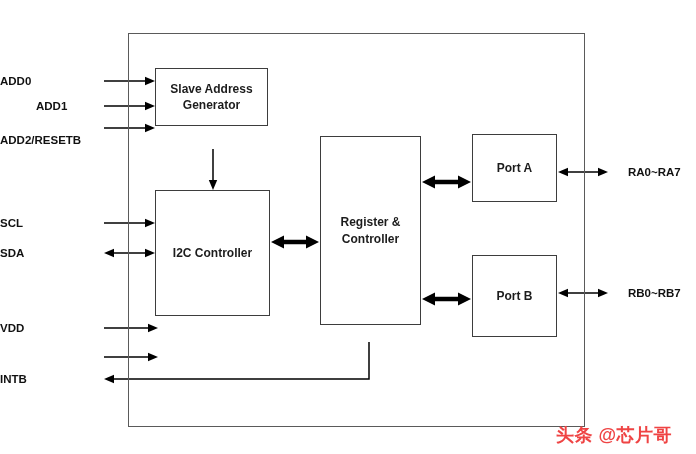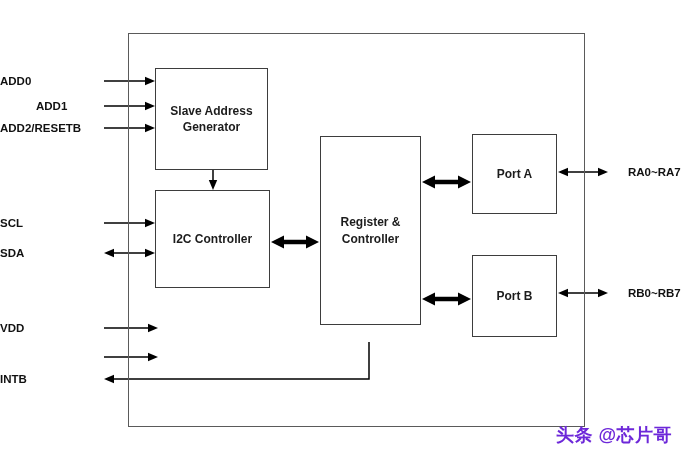--- a/index.html
+++ b/index.html
@@ -40,24 +40,24 @@
     display: flex;
     flex-direction: column;
     align-items: center;
     justify-content: center;
     font-size: 12px;
     font-weight: 600;
     color: #1c1c1c;
     line-height: 1.35;
     text-align: center;
   }
-  .block.sag   { left: 155px; top: 68px;  width: 113px; height: 102px;  }
-  .block.i2c   { left: 155px; top: 190px; width: 115px; height: 98px;  }
+  .block.sag   { left: 155px; top: 68px;  width: 113px; height: 58px;  }
+  .block.i2c   { left: 155px; top: 190px; width: 115px; height: 126px;  }
   .block.reg   { left: 320px; top: 136px; width: 101px; height: 189px; }
-  .block.porta { left: 472px; top: 134px; width: 85px;  height: 80px;  }
+  .block.porta { left: 472px; top: 134px; width: 85px;  height: 68px;  }
   .block.portb { left: 472px; top: 255px; width: 85px;  height: 82px; justify-content: center;  }
   .pin-label {
     position: absolute;
     height: 16px;
     line-height: 16px;
     font-size: 11.5px;
     font-weight: 600;
     color: #111111;
     white-space: nowrap;
   }
@@ -65,35 +65,35 @@
     left: 0;
     width: 95px;
   }
   .pin-right {
     left: 628px;
     width: 66px;
     text-align: left;
   }
   .pin-add0 { top: 73px;  }
   .pin-add1 { top: 98px; padding-left: 36px;  }
-  .pin-add2 { top: 120px; }
+  .pin-add2 { top: 132px; }
   .pin-scl  { top: 215px; }
   .pin-sda  { top: 245px; }
   .pin-vdd  { top: 320px; }
   .pin-vss  { top: 349px; }
   .pin-intb { top: 371px; }
   .pin-ra   { top: 164px; }
   .pin-rb   { top: 285px; }
   .watermark {
     position: absolute;
     left: 556px;
     top: 423px;
     font-size: 18px;
     font-weight: bold;
-    color: #6d28d9;
+    color: #ef4444;
     text-shadow: 2px 2px 1px #ffffff;
     letter-spacing: 0.5px;
     white-space: nowrap;
   }
 </style>
 </head>
 <body>
 
 <div class="stage">
 

